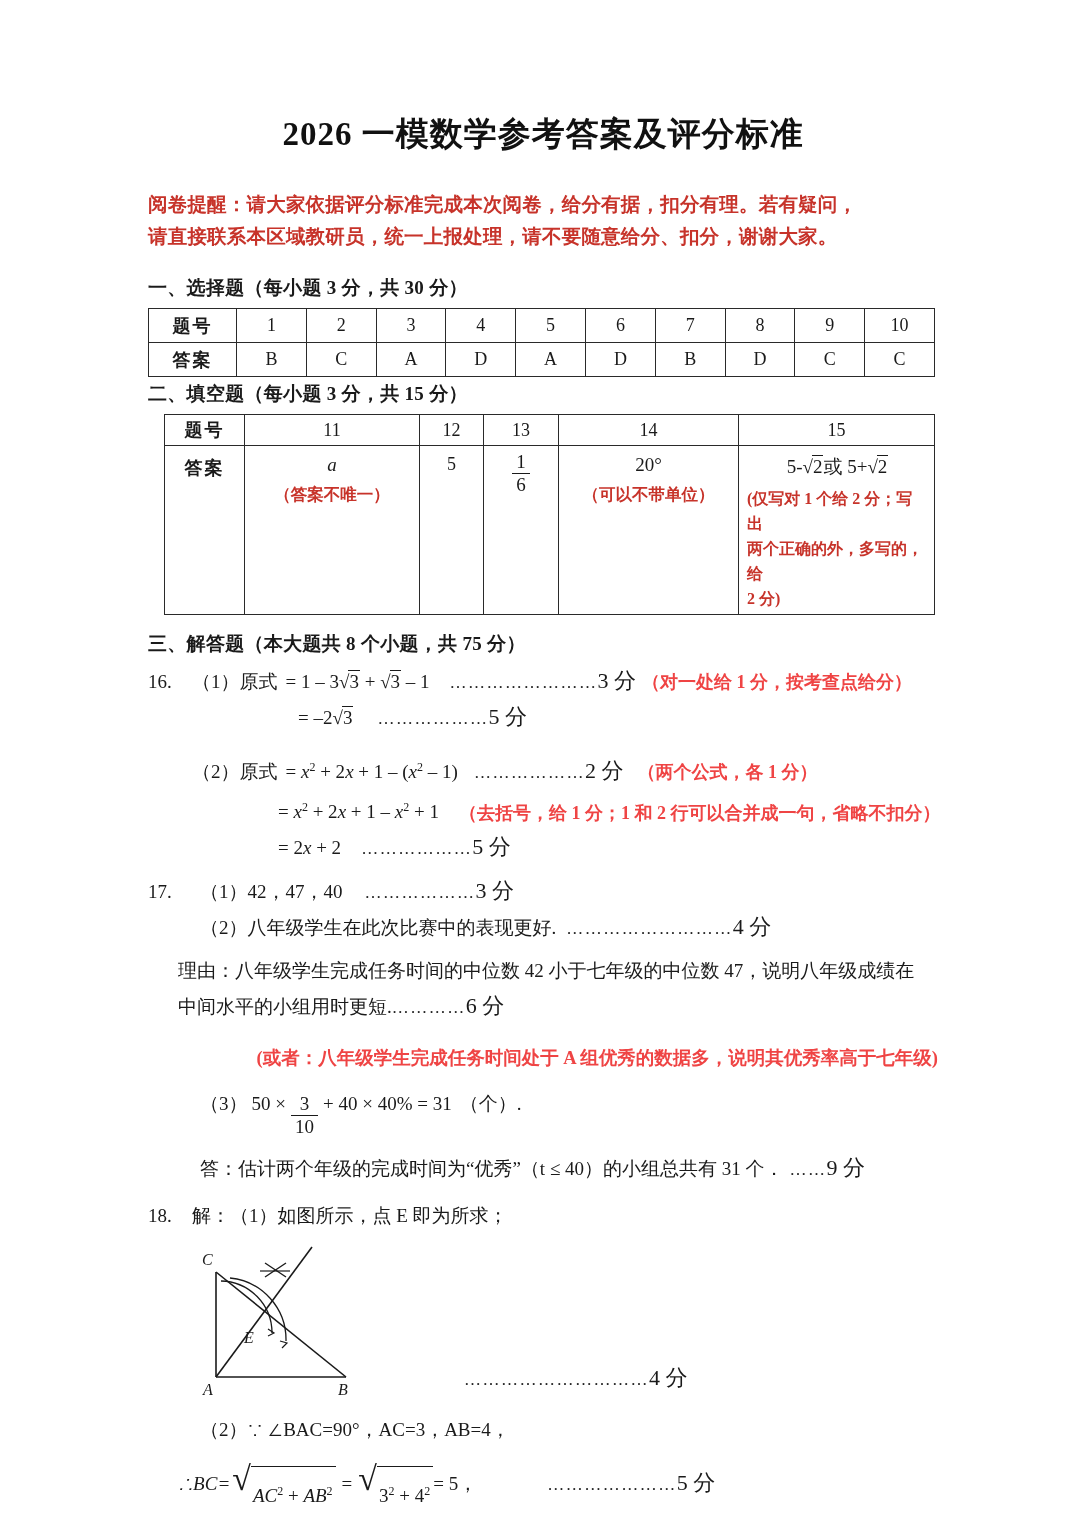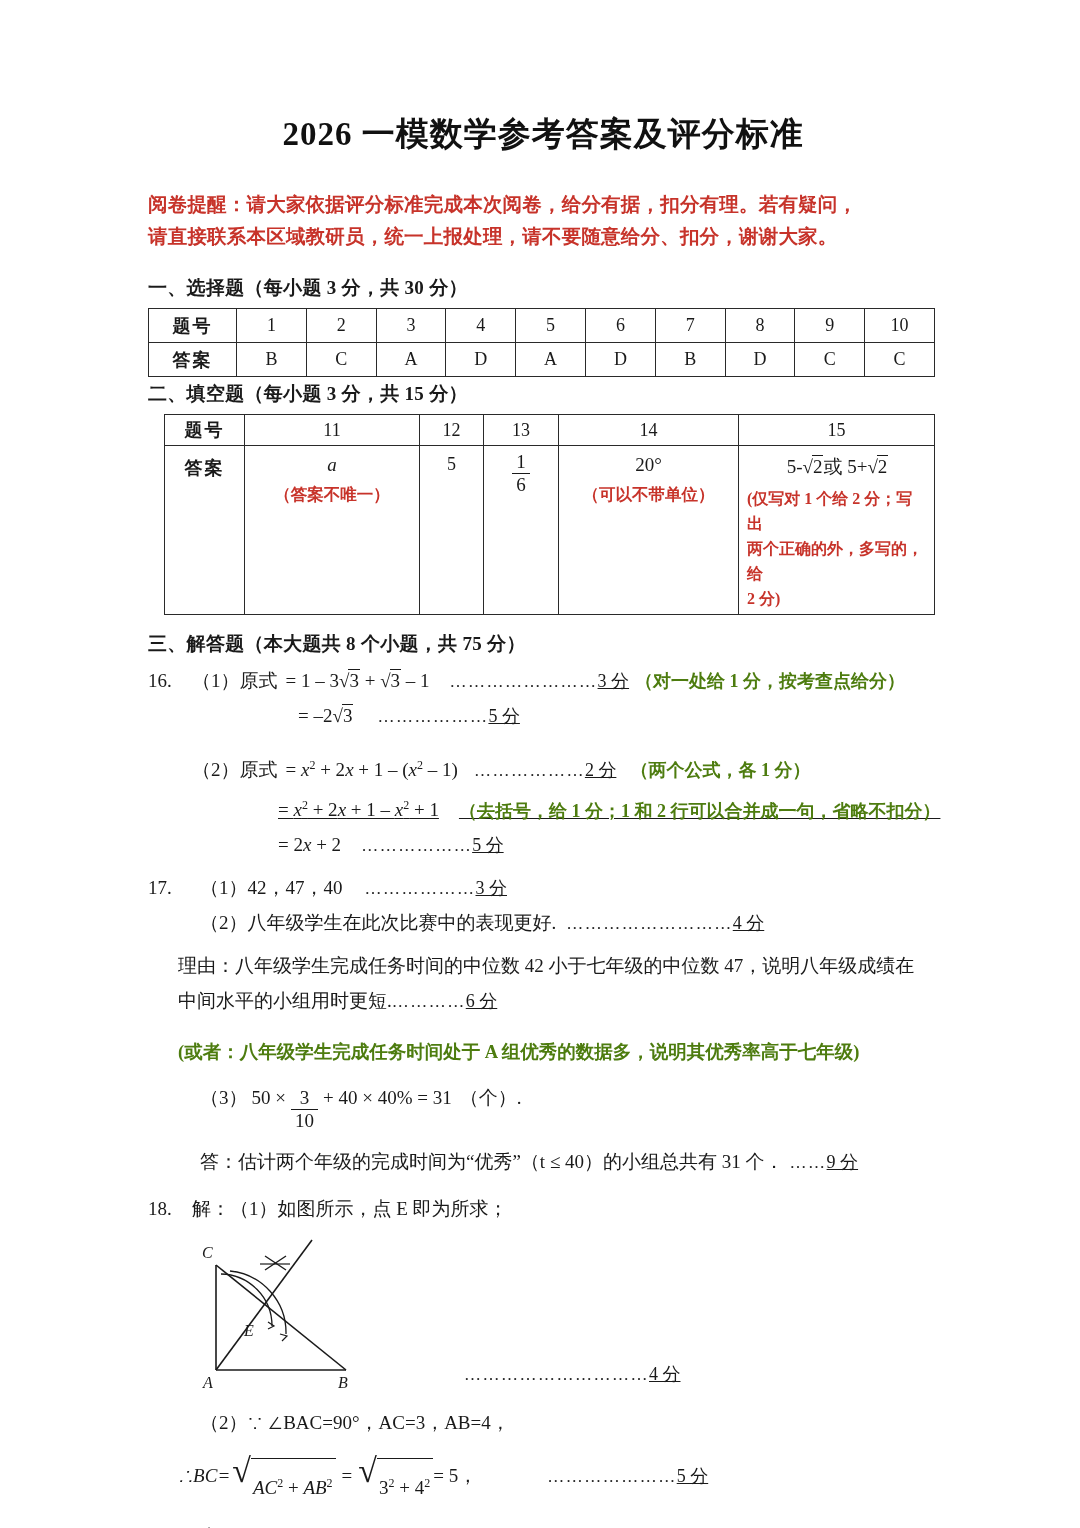--- a/index.html
+++ b/index.html
@@ -124,22 +124,22 @@
   }
   .qnum { display: inline-block; width: 44px; }
   .mathy {
     font-family: "Liberation Serif", serif;
     font-style: italic;
     font-size: 19px;
   }
   .upr { font-style: normal; }
   sup.exp { font-size: 12px; font-style: normal; vertical-align: super; }
   .dots { letter-spacing: 1.5px; font-size: 17px; color: #222; }
-  .score { font-size: 18px; text-decoration: underline; }
-  .redtxt { color: #4d7c0f; font-weight: bold; }
+  .score { font-size: 22px; }
+  .redtxt { color: #ef4444; font-weight: bold; text-align: right; }
 
   .para {
     font-size: 19px;
     line-height: 37px;
     margin: 0;
   }
   .pad-l-30 { padding-left: 30px; }
   .pad-l-52 { padding-left: 52px; }
 
   
@@ -286,21 +286,21 @@
     <div class="sol-line" style="padding-left:44px; margin-top:14px;">
       <span>（2）原式</span>
       <span class="mathy" style="margin-left:8px;">
         <span class="upr">= </span>x<sup class="exp">2</sup><span class="upr"> + 2</span>x<span class="upr"> + 1 – (</span>x<sup class="exp">2</sup><span class="upr"> – 1)</span>
       </span>
       <span class="dots" style="margin-left:16px;">………………</span>
       <span class="score">2 分</span>
       <span class="redtxt" style="margin-left:14px; font-size:18px;">（两个公式，各 1 分）</span>
     </div>
 
-    <div class="sol-line" style="padding-left:130px;text-decoration:underline;">
+    <div class="sol-line" style="padding-left:130px;">
       <span class="mathy">
         <span class="upr">= </span>x<sup class="exp">2</sup><span class="upr"> + 2</span>x<span class="upr"> + 1 – </span>x<sup class="exp">2</sup><span class="upr"> + 1</span>
       </span>
       <span class="redtxt" style="margin-left:20px; font-size:18px;">（去括号，给 1 分；1 和 2 行可以合并成一句，省略不扣分）</span>
     </div>
 
     <div class="sol-line" style="padding-left:130px;">
       <span class="mathy">
         <span class="upr">= 2</span>x<span class="upr"> + 2</span>
       </span>

